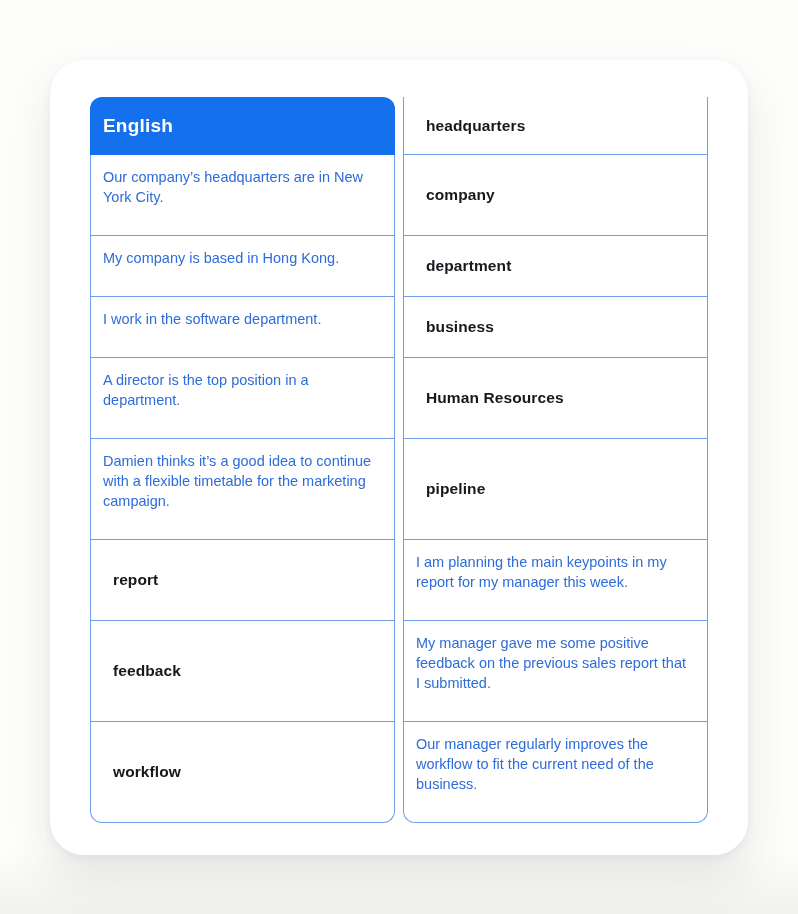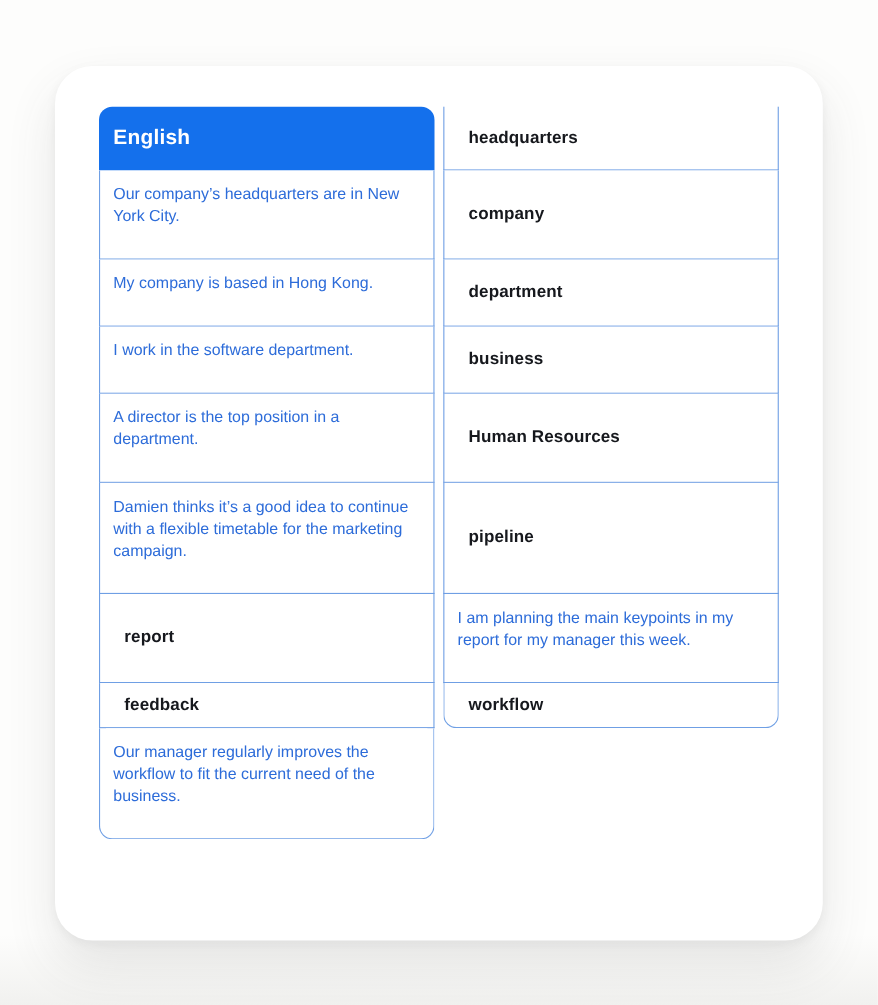--- a/index.html
+++ b/index.html
@@ -122,20 +122,23 @@
         </div>
         <div class="cell term-cell">
           <span>report</span>
         </div>
         <div class="cell usage-cell">
           <span>I am planning the main keypoints in my report for my manager this week.</span>
         </div>
         <div class="cell term-cell">
           <span>feedback</span>
         </div>
+        <div class="cell usage-cell">
+          <span>My manager gave me some positive feedback on the previous sales report that I submitted.</span>
+        </div>
         <div class="cell term-cell last">
           <span>workflow</span>
         </div>
         <div class="cell usage-cell last">
           <span>Our manager regularly improves the workflow to fit the current need of the business.</span>
         </div>
       </div>
   </div>
 </div>
 

